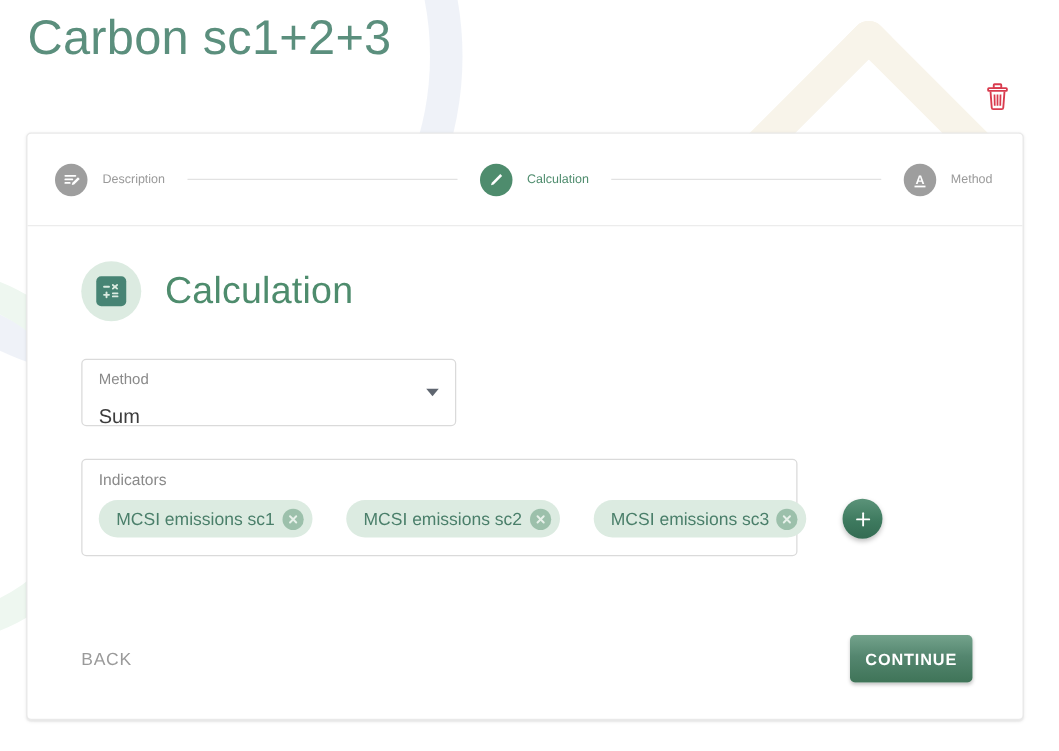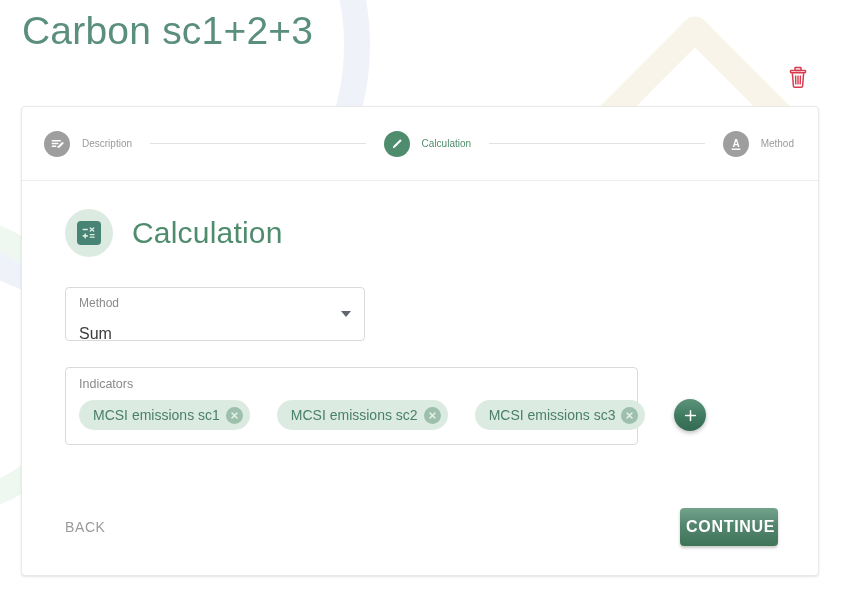--- a/index.html
+++ b/index.html
@@ -248,21 +248,21 @@
     cursor: pointer;
     padding: 8px 10px 8px 0;
     text-align: right;
   }
   .continue-btn {
     width: 98px; height: 38px;
     border: none;
     border-radius: 4px;
     background: linear-gradient(180deg, #74a38c 0%, #54866f 45%, #3f7458 100%);
     color: #ffffff;
-    font-size: 16px;
+    font-size: 13px;
     letter-spacing: .7px;
     font-weight: bold;
     font-family: "Liberation Sans", sans-serif;
     cursor: pointer;
     box-shadow: 0 2px 3px rgba(0,0,0,.22);
   }
 </style>
 </head>
 <body>
 

